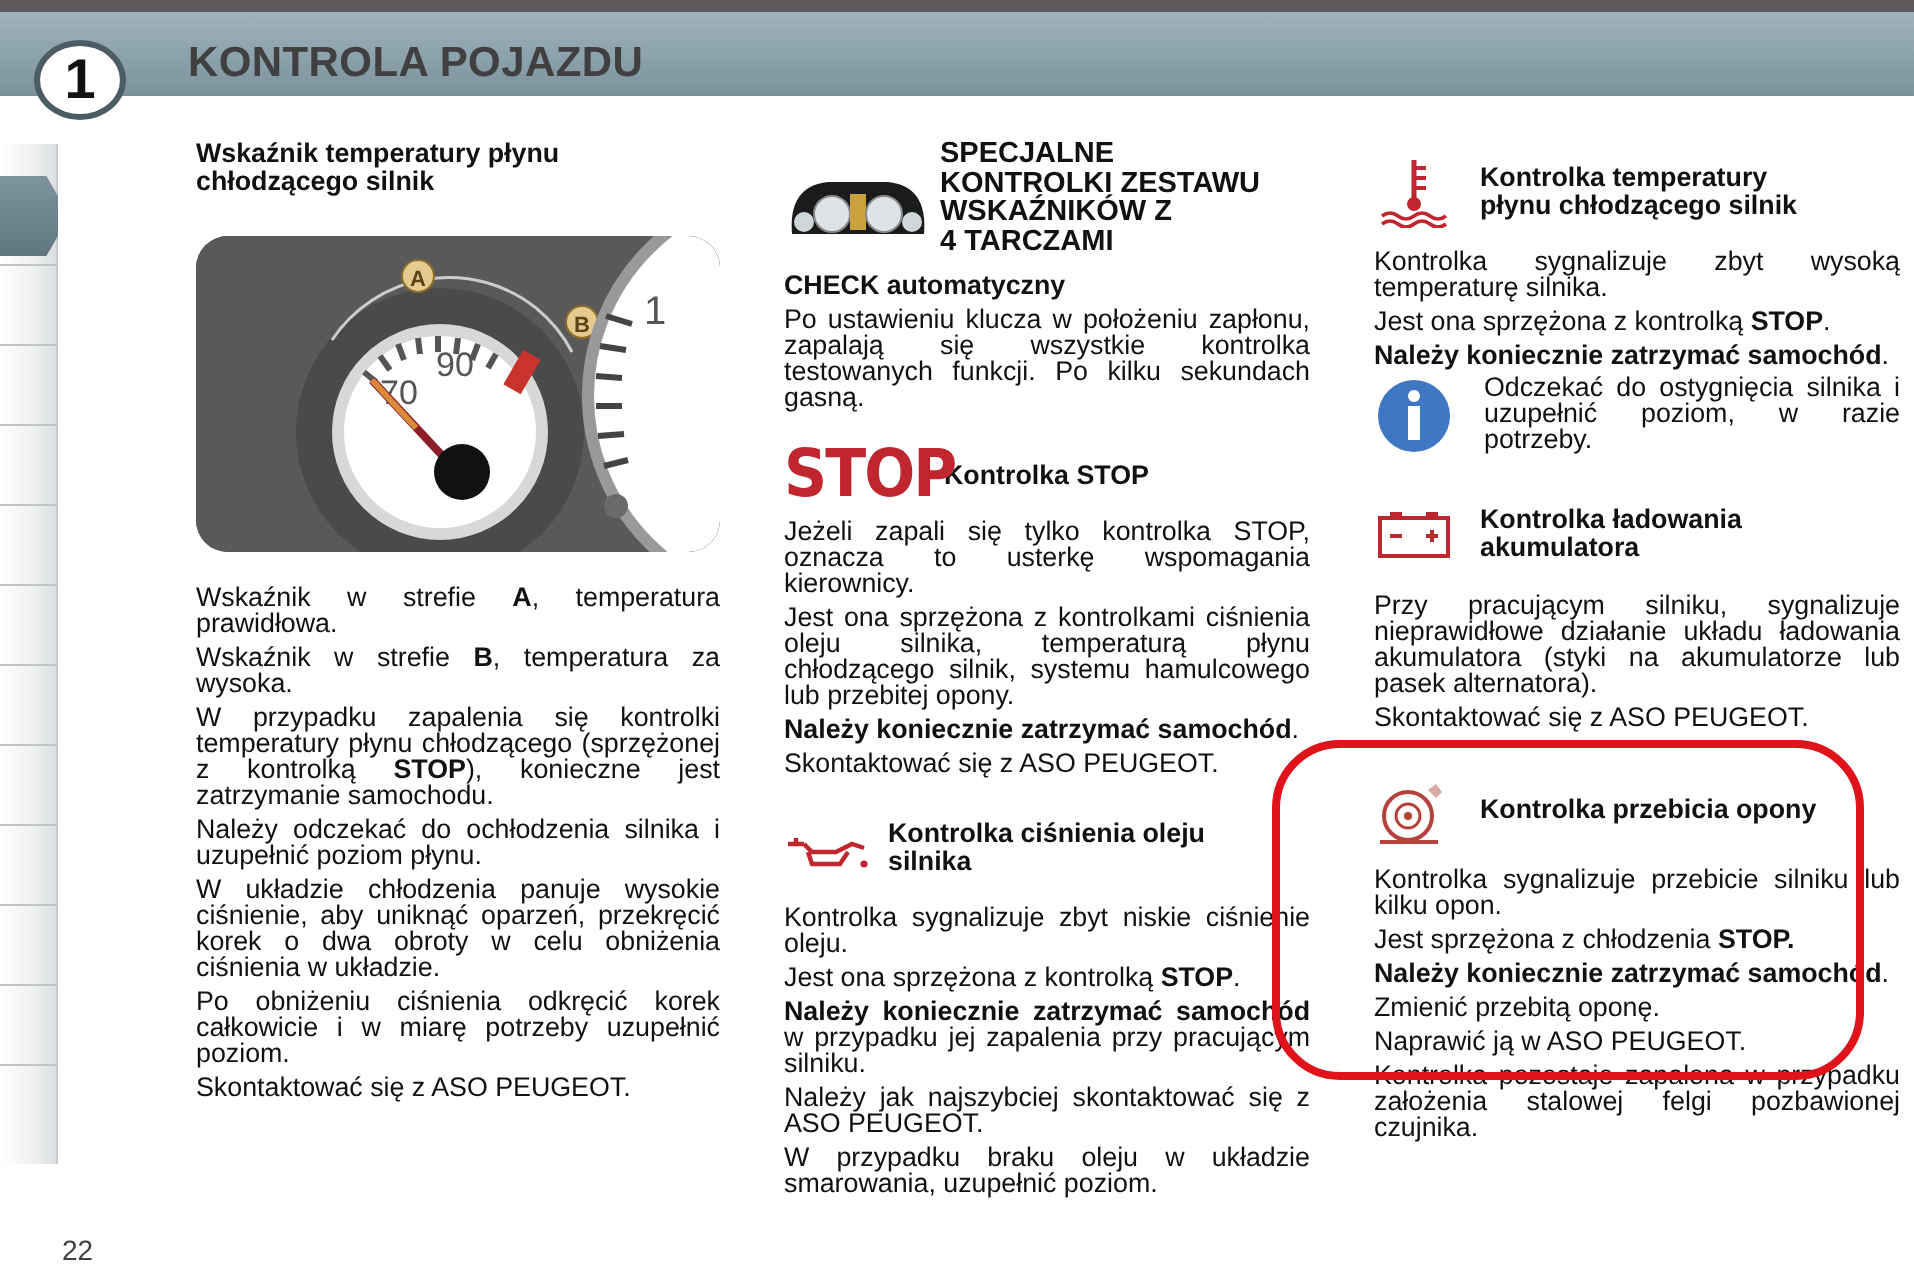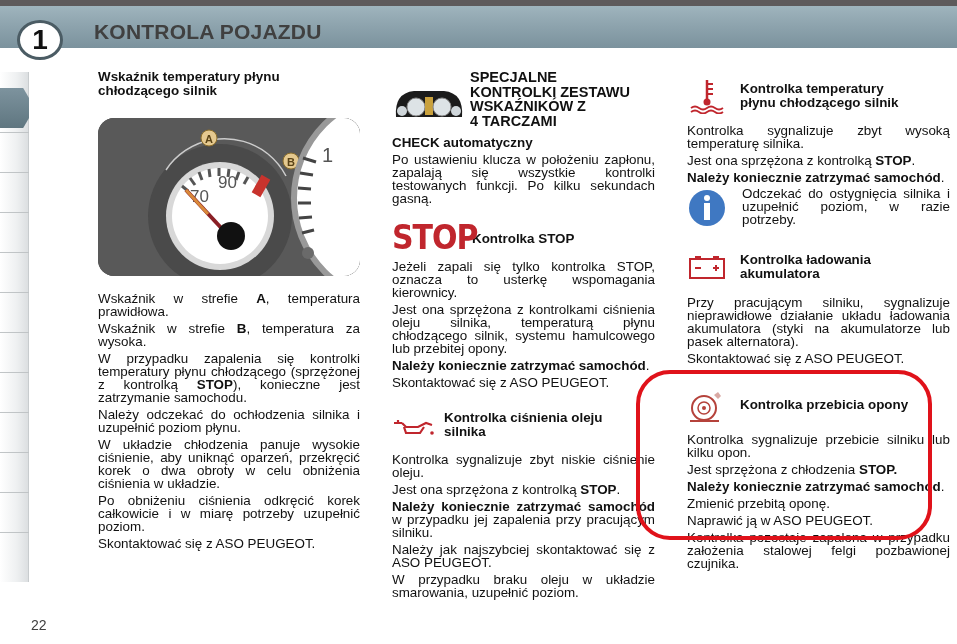--- a/index.html
+++ b/index.html
@@ -161,21 +161,21 @@
       </svg>
     </div>
     <div class="big-title" style="padding-top:0">
       <div>SPECJALNE</div>
       <div>KONTROLKI ZESTAWU</div>
       <div>WSKAŹNIKÓW Z</div>
       <div>4 TARCZAMI</div>
     </div>
   </div>
   <div class="sec-title" style="margin-bottom:3px">CHECK automatyczny</div>
-  <p>Po ustawieniu klucza w położeniu zapłonu, zapalają się wszystkie kontrolki testowanych funkcji. Po kilku sekundach gasną.</p>
+  <p>Po ustawieniu klucza w położeniu zapłonu, zapalają się wszystkie kontrolka testowanych funkcji. Po kilku sekundach gasną.</p>
 
   <div class="icon-row" style="margin-top:22px; margin-bottom:10px">
     <div class="icon-box" style="width:80px; padding-top:4px">
       <span style="font-family:'DejaVu Sans', sans-serif; font-weight:bold; font-size:30px; color:#c0262d; letter-spacing:-1px; transform:scaleY(1.1); display:inline-block">STOP</span>
     </div>
     <div class="sec-title">Kontrolka STOP</div>
   </div>
   <p>Jeżeli zapali się tylko kontrolka STOP, oznacza to usterkę wspomagania kierownicy.</p>
   <p>Jest ona sprzężona z kontrolkami ciśnienia oleju silnika, temperaturą płynu chłodzącego silnik, systemu hamulcowego lub przebitej opony.</p>
   <p><b>Należy koniecznie zatrzymać samochód</b><span>.</span></p>

